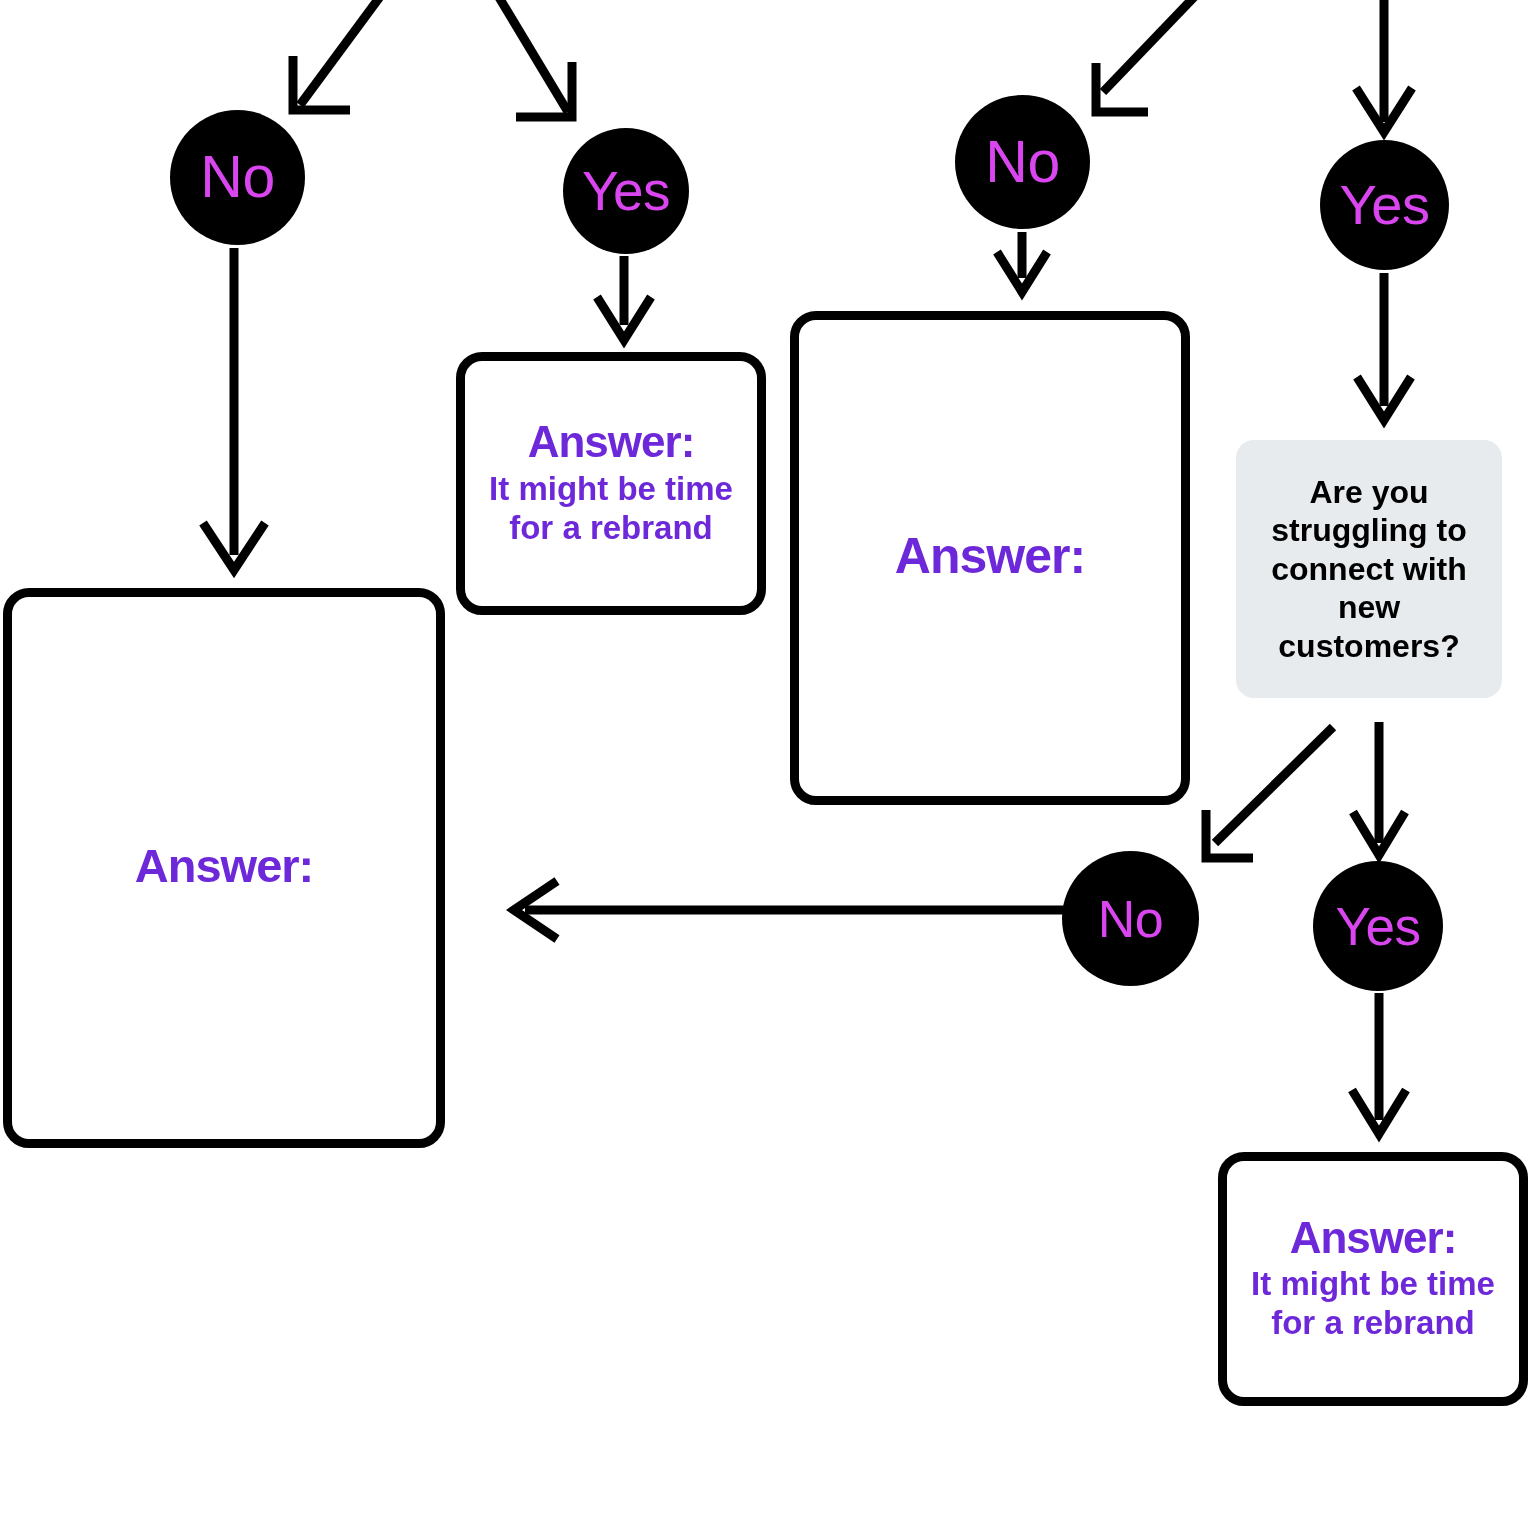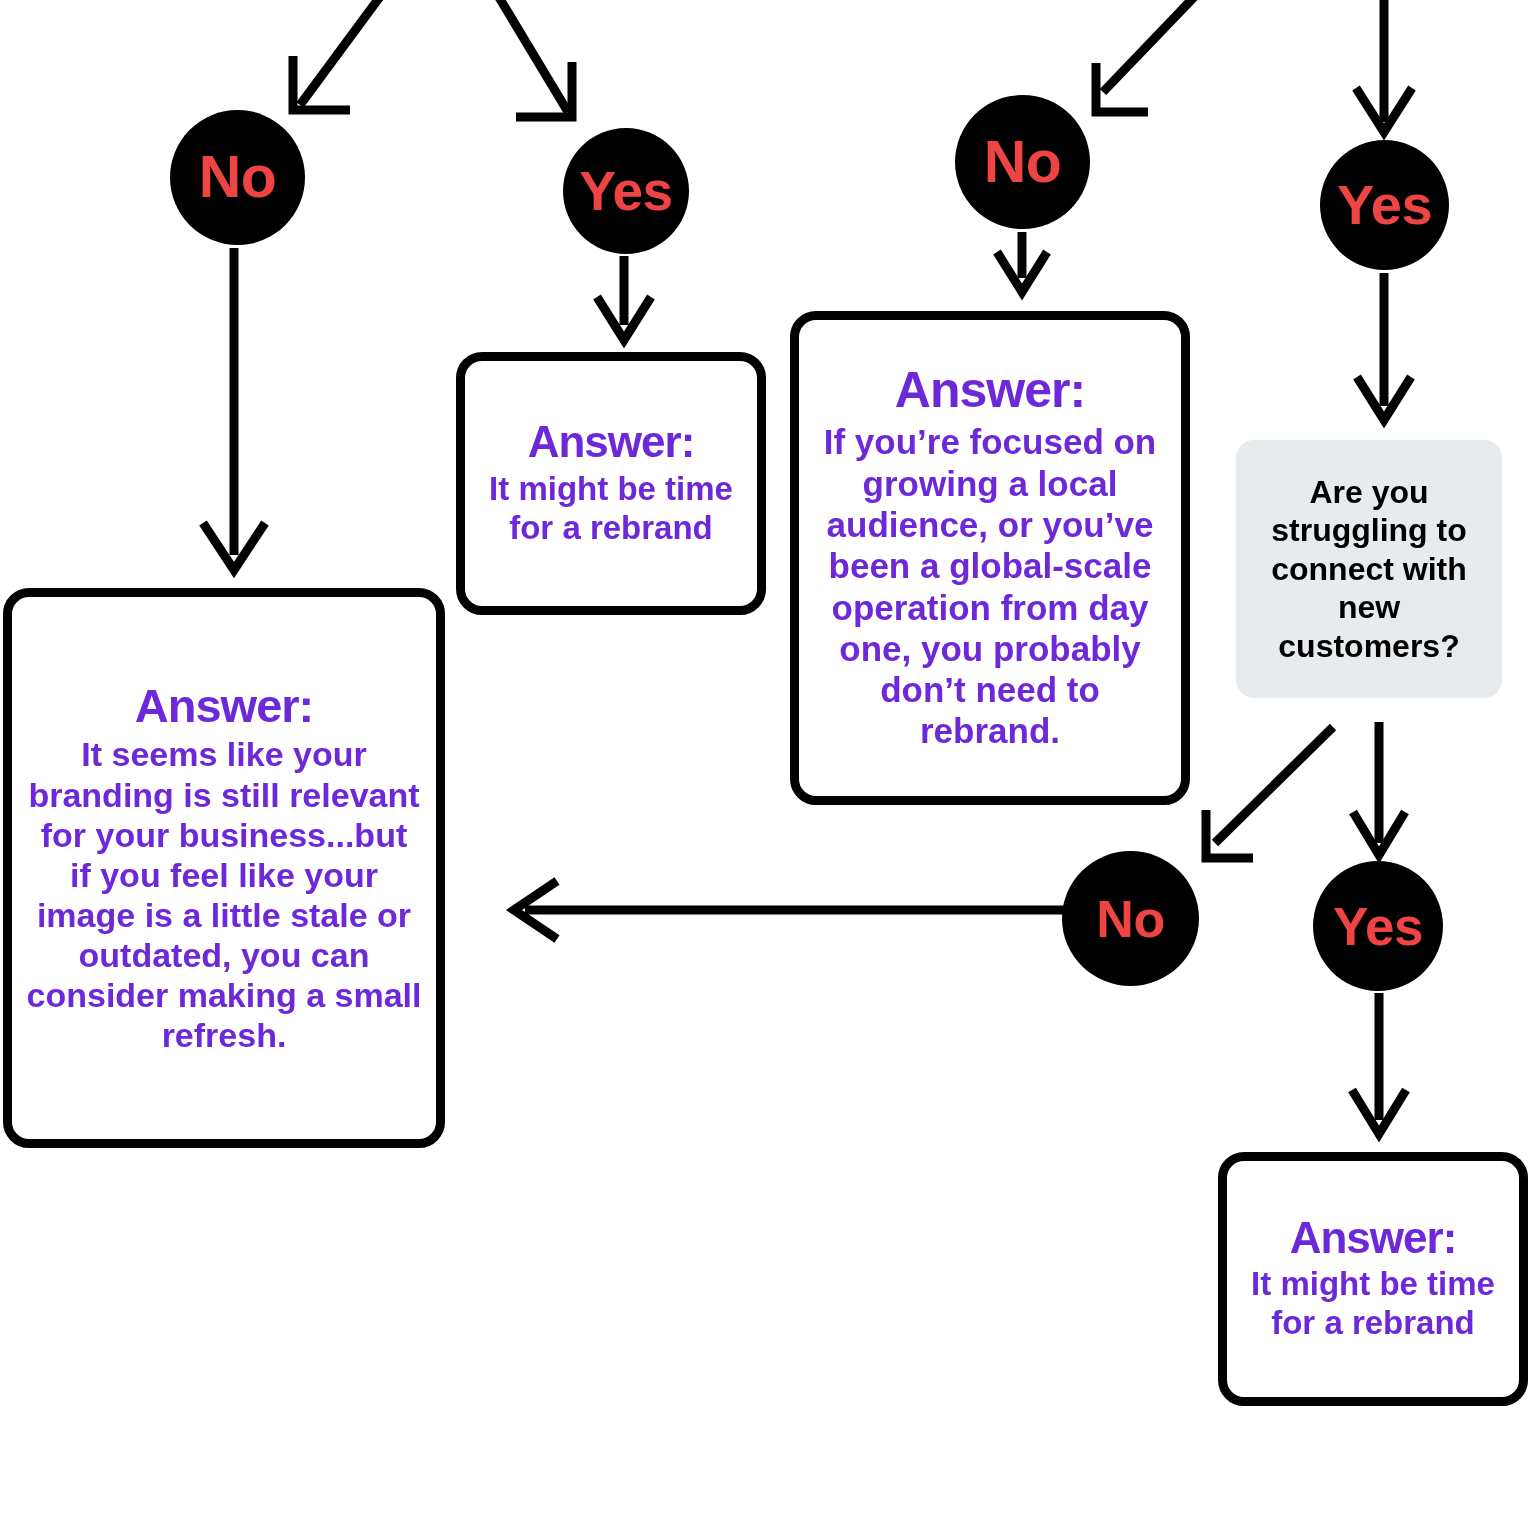--- a/index.html
+++ b/index.html
@@ -25,25 +25,25 @@
     width: 1534px;
     height: 1534px;
     pointer-events: none;
   }
 
   
   .pill {
     position: absolute;
     border-radius: 50%;
     background: #000000;
-    color: #ef4444;
+    color: #d946ef;
     display: flex;
     align-items: center;
     justify-content: center;
-    font-weight: 700;
+    font-weight: 400;
     letter-spacing: -0.5px;
     line-height: 1;
     box-sizing: border-box;
   }
 
   
   .card {
     position: absolute;
     box-sizing: border-box;
     background: #ffffff;
@@ -200,31 +200,29 @@
   <div class="pill" id="node-no-3">
     <span>No</span>
   </div>
 
   <div class="pill" id="node-yes-3">
     <span>Yes</span>
   </div>
 
   <div class="card" id="card-refresh">
     <div class="card-title">Answer:</div>
-    <div class="card-body">It seems like your branding is still relevant for your business...but if you feel like your image is a little stale or outdated, you can consider making a small refresh.</div>
   </div>
 
   <div class="card" id="card-rebrand-1">
     <div class="card-title">Answer:</div>
     <div class="card-body">It might be time for a rebrand</div>
   </div>
 
   <div class="card" id="card-no-need">
     <div class="card-title">Answer:</div>
-    <div class="card-body">If you’re focused on growing a local audience, or you’ve been a global-scale operation from day one, you probably don’t need to rebrand.</div>
   </div>
 
   <div class="card" id="card-rebrand-2">
     <div class="card-title">Answer:</div>
     <div class="card-body">It might be time for a rebrand</div>
   </div>
 
   <div class="chip" id="chip-question">
     <span>Are you struggling to connect with new customers?</span>
   </div>

